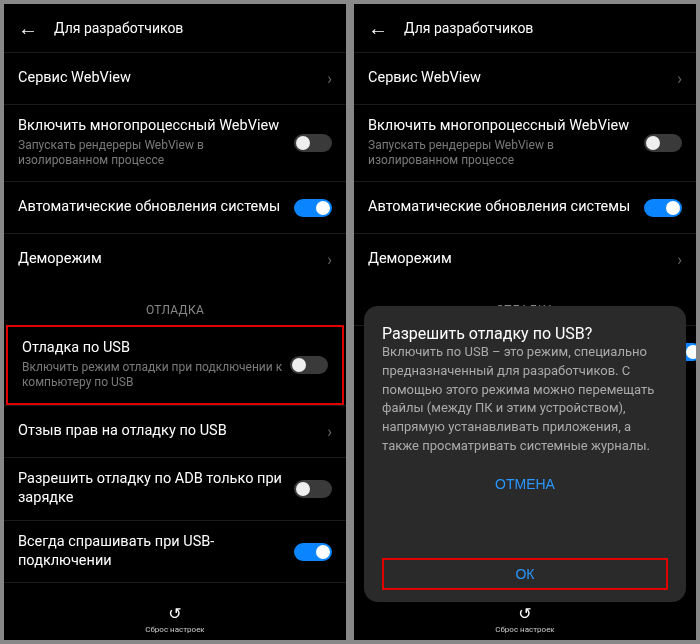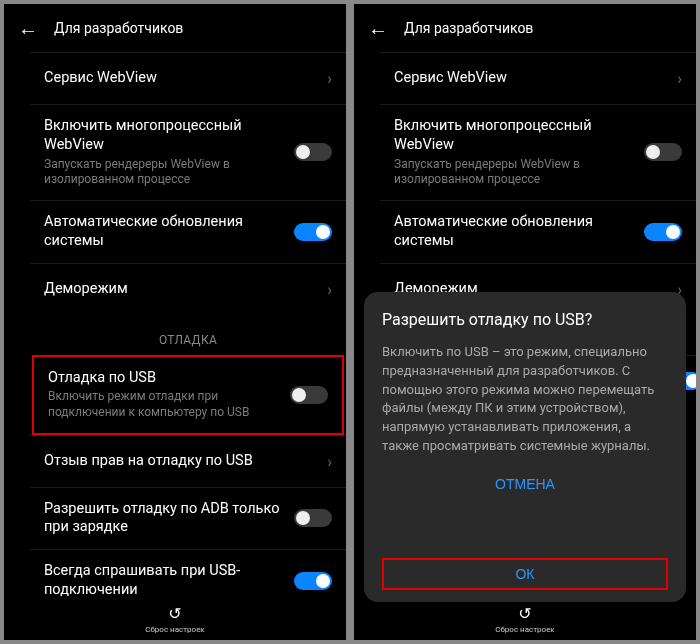--- a/index.html
+++ b/index.html
@@ -32,21 +32,20 @@
     font-size: 20px;
   }
   .header-title {
     color: #fff;
     font-size: 14px;
     font-weight: 400;
   }
   .content {
     flex: 1;
     overflow-y: hidden;
-    margin-left: 26px;
   }
   .row {
     display: flex;
     align-items: center;
     padding: 12px 14px;
     min-height: 52px;
   }
   .row-text {
     flex: 1;
     display: flex;
@@ -132,21 +131,20 @@
     right: 10px;
     bottom: 38px;
     background: #2a2a2a;
     border-radius: 14px;
     padding: 18px 18px 12px;
     z-index: 10;
   }
   .dialog-title {
     color: #fff;
     font-size: 16px;
-    margin-bottom: 14px;
   }
   .dialog-body {
     color: #aaa;
     font-size: 13px;
     line-height: 1.45;
     margin-bottom: 14px;
   }
   .dialog-actions {
     display: flex;
     justify-content: center;

